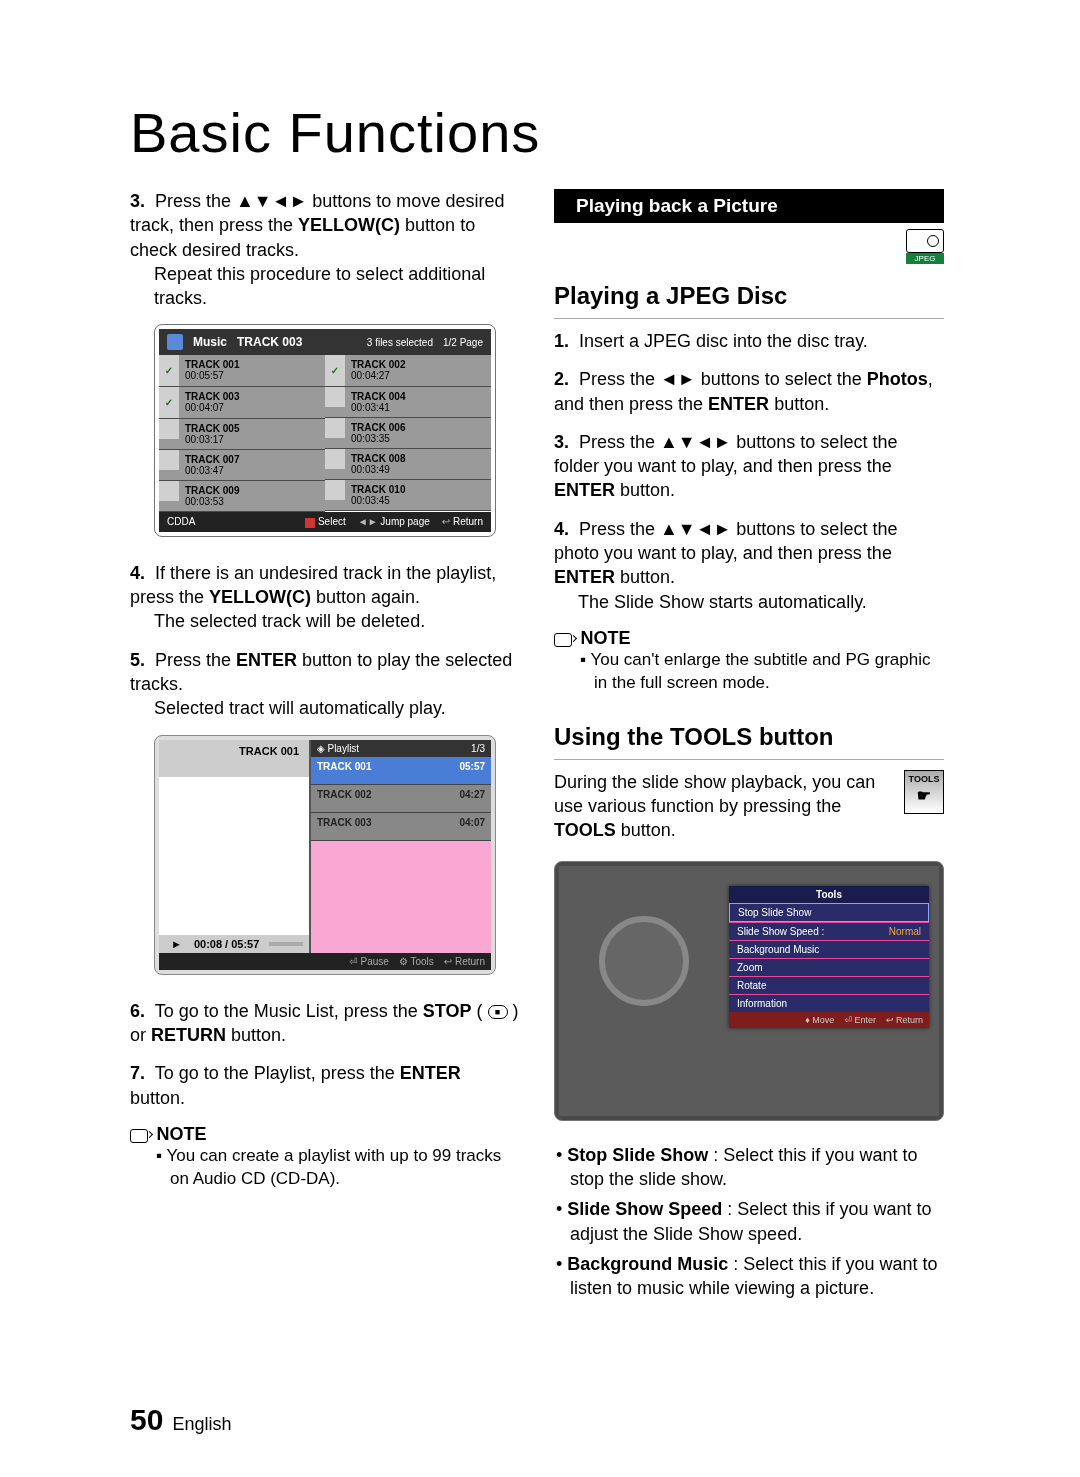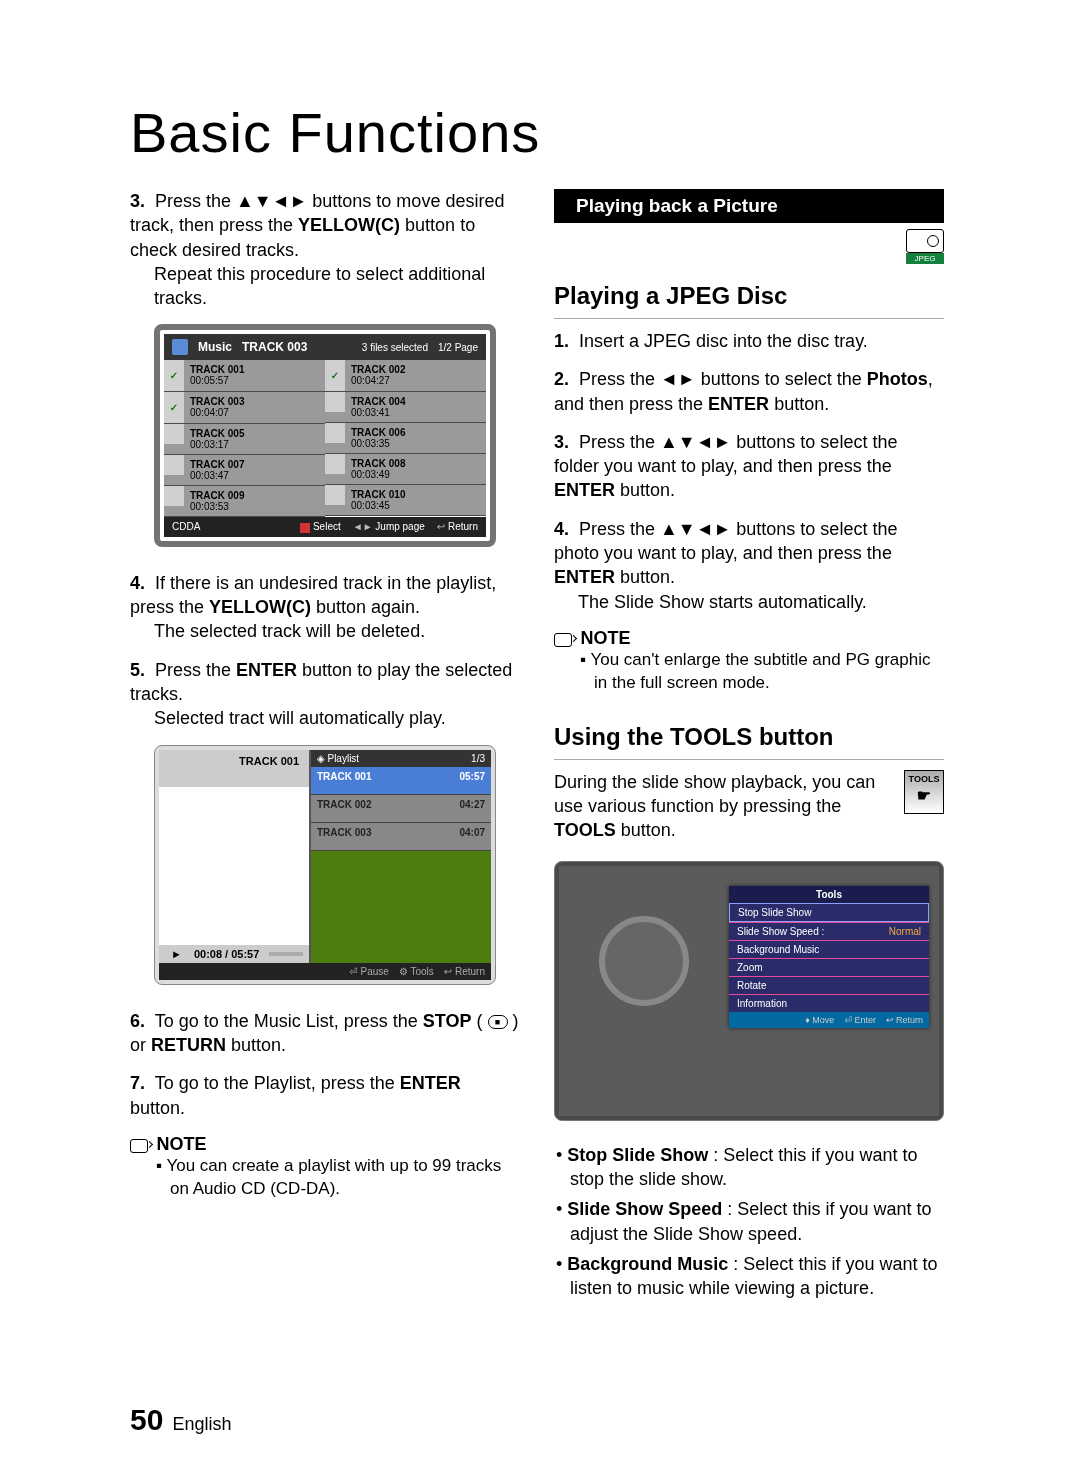--- a/index.html
+++ b/index.html
@@ -34,21 +34,21 @@
     font-size: 18px;
     line-height: 1.35;
     margin-bottom: 14px;
   }
   .indent {
     margin-left: 24px;
   }
   
   .music-box {
     margin: 8px 24px 24px 24px;
-    border: 6px solid #737373;
+    border: 1px solid #737373;
     border-radius: 8px;
     background: #fff;
     padding: 4px;
   }
   .music-header {
     background: #333;
     color: #fff;
     font-size: 12px;
     padding: 5px 8px;
     display: flex;
@@ -127,21 +127,21 @@
   }
   .playlist-left-header {
     background: #ccc;
     text-align: right;
     font-size: 11px;
     font-weight: bold;
     padding: 5px 10px 20px 10px;
   }
   .playlist-right {
     flex: 1.2;
-    background: #4d7c0f;
+    background: #f9a8d4;
     color: #fff;
     font-size: 10px;
     border-left: 2px solid #555;
   }
   .playlist-right .phead {
     background: #333;
     display: flex;
     justify-content: space-between;
     padding: 3px 6px;
     font-size: 10px;
@@ -308,21 +308,21 @@
     color: #fff;
     padding: 3px 8px;
     border-top: 1px solid #ec4899;
     display: flex;
     justify-content: space-between;
   }
   .trow.sel {
     border: 1px solid #8aa3ff;
   }
   .tfoot {
-    background: #0369a1;
+    background: #7f1d1d;
     color: #ccc;
     font-size: 9px;
     padding: 3px 6px;
     display: flex;
     gap: 10px;
     justify-content: flex-end;
   }
   .bullet-item {
     font-size: 18px;
     line-height: 1.35;

